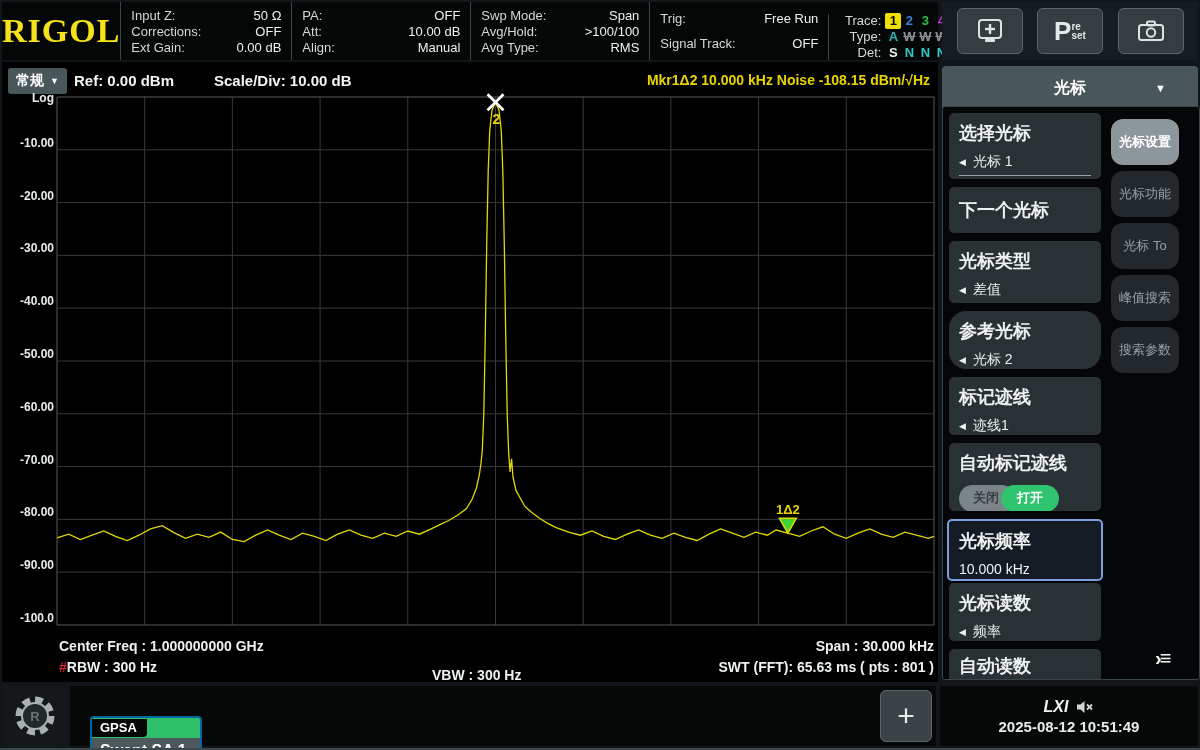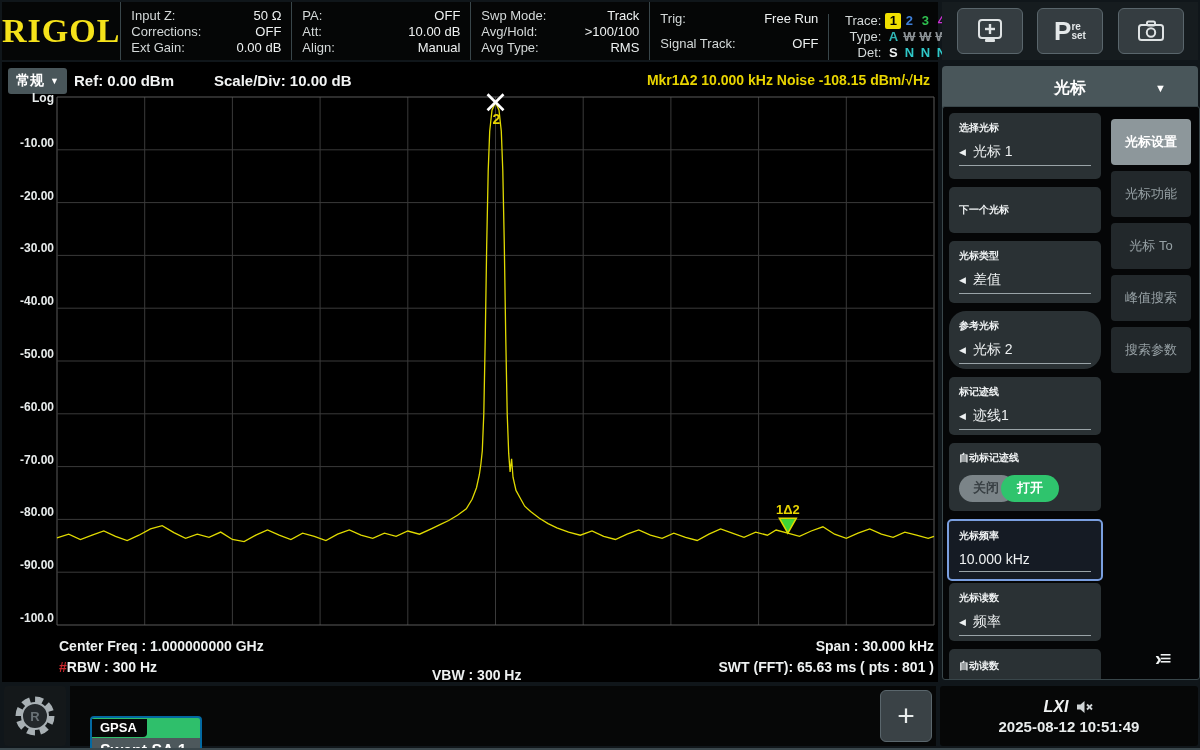--- a/index.html
+++ b/index.html
@@ -46,32 +46,32 @@
   .annot{position:absolute;font-size:14px;font-weight:bold;color:#eef1f1;white-space:nowrap;}
   
   #side-title{left:942px;top:66px;width:256px;height:44px;background:#49565a;border-radius:4px;
               position:absolute;display:flex;align-items:center;justify-content:center;
               font-size:16px;font-weight:bold;color:#fff;}
   #side-title .chev{position:absolute;right:32px;font-size:11px;}
   #side-menu{left:942px;top:106px;width:256px;height:572px;background:#050607;
              border:1px solid #39464a;border-radius:3px;position:absolute;overflow:hidden;}
   .mbtn{position:absolute;left:6px;width:152px;background:#2a3134;border-radius:5px;
         color:#eef1f2;overflow:hidden;}
-  .mbtn .mtitle{font-size:10px;font-weight:bold;padding:8px 10px 0 10px;}
+  .mbtn .mtitle{font-size:18px;font-weight:bold;padding:8px 10px 0 10px;}
   .mbtn.single .mtitle{padding-top:0;display:flex;align-items:center;height:100%;}
   .mbtn .mval{font-size:14px;margin:8px 10px 6px 10px;padding-bottom:4px;
               border-bottom:1px solid #9aa4a8;display:flex;align-items:center;gap:7px;}
   .mbtn .arr{font-size:9px;}
   .mbtn.focused{border:2px solid #7a9fe0;background:#151b24;left:4px;width:152px;}
   .toggle-wrap{display:flex;align-items:center;margin:10px 10px;}
   .tg-off{background:#7b8488;color:#394044;font-size:13px;font-weight:bold;
           padding:4px 16px 5px 14px;border-radius:14px;margin-right:-14px;}
   .tg-on{background:#2fc46d;color:#fff;font-size:13px;font-weight:bold;
          padding:4px 16px 5px 16px;border-radius:14px;position:relative;}
-  .stab{position:absolute;left:168px;width:80px;height:46px;background:#22282b;border-radius:4px;
+  .stab{position:absolute;left:168px;width:68px;height:46px;background:#22282b;border-radius:12px;
         display:flex;align-items:center;justify-content:center;font-size:13px;color:#97a1a5;}
   .stab.active{background:#8d979b;color:#fff;font-weight:bold;}
   #expand-icon{position:absolute;left:212px;top:540px;color:#f0f3f3;font-size:20px;
                font-weight:bold;letter-spacing:-2px;}
   
   #gear-btn{left:4px;top:686px;width:62px;height:60px;background:#14181a;border-radius:4px;
             position:absolute;display:flex;align-items:center;justify-content:center;}
   #bottom-strip{left:70px;top:686px;width:866px;height:60px;background:#060707;position:absolute;}
   #app-tab{position:absolute;left:20px;top:4px;width:108px;border:2px solid #0369a1;
            border-radius:4px;background:#2fbf6b;margin-top:26px;}
@@ -118,21 +118,21 @@
           <span class="hvalue">10.00 dB</span>
         </div>
         <div class="hrow">
           <span class="hlabel">Align:</span>
           <span class="hvalue">Manual</span>
         </div>
       </div>
       <div class="hgroup" style="min-width: 158px;">
         <div class="hrow">
           <span class="hlabel">Swp Mode:</span>
-          <span class="hvalue">Track</span>
+          <span class="hvalue">Span</span>
         </div>
         <div class="hrow">
           <span class="hlabel">Avg/Hold:</span>
           <span class="hvalue">&gt;100/100</span>
         </div>
         <div class="hrow">
           <span class="hlabel">Avg Type:</span>
           <span class="hvalue">RMS</span>
         </div>
       </div>

